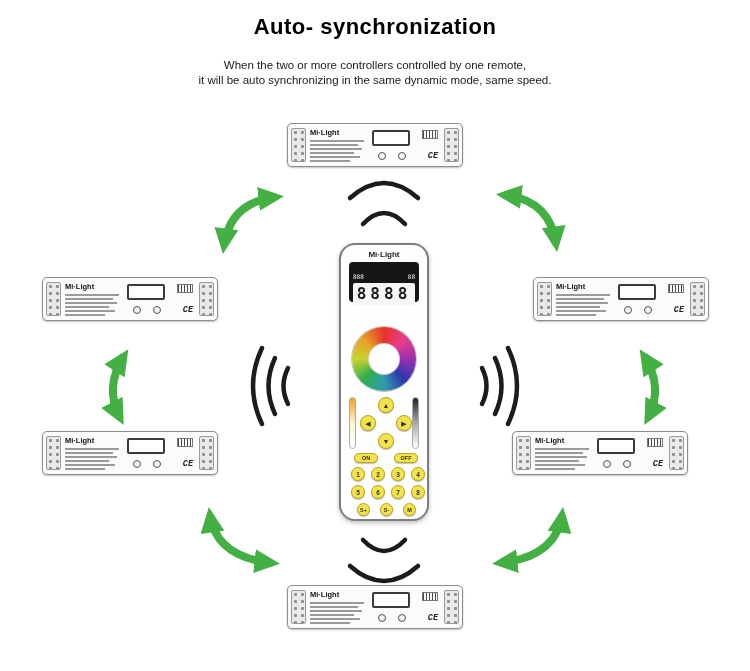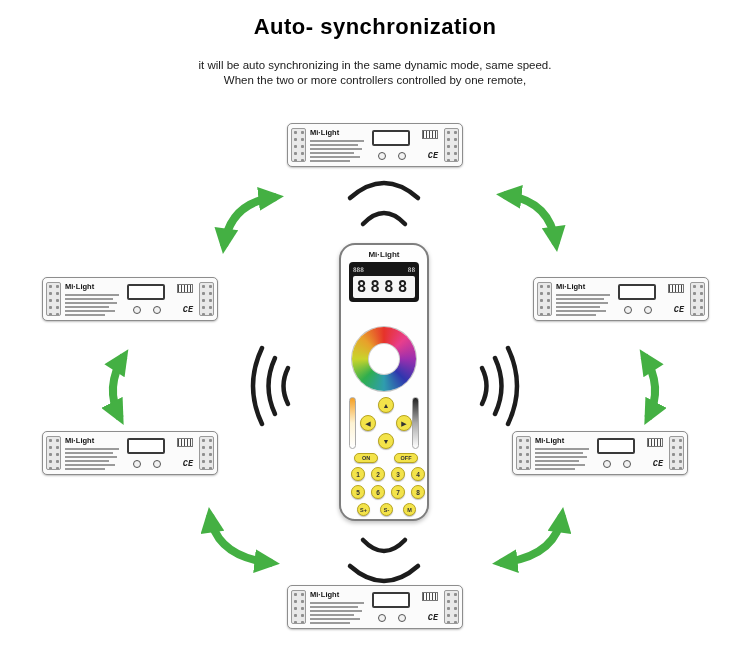--- a/index.html
+++ b/index.html
@@ -37,21 +37,21 @@
   .pos-top{left:287px;top:123px;}
   .pos-left-upper{left:42px;top:277px;}
   .pos-right-upper{left:533px;top:277px;}
   .pos-left-lower{left:42px;top:431px;}
   .pos-right-lower{left:512px;top:431px;}
   .pos-bottom{left:287px;top:585px;}
 
   
   .remote{position:absolute;left:339px;top:243px;width:90px;height:278px;background:#fefefe;border:2px solid #7e7e7e;border-radius:16px;box-shadow:0 2px 4px rgba(0,0,0,.25);}
   .remote-brand{position:absolute;top:5px;width:100%;text-align:center;font-size:8px;font-weight:bold;color:#222;}
-  .remote-lcd{position:absolute;top:17px;left:8px;right:8px;height:40px;background:#161616;border-radius:4px;padding:4px 4px;}
+  .remote-lcd{position:absolute;top:17px;left:8px;right:8px;height:40px;background:#161616;border-radius:4px;padding:11px 4px;}
   .lcd-small{display:flex;justify-content:space-between;color:#efefef;font-size:6px;font-family:"DejaVu Sans Mono",monospace;line-height:8px;}
   .lcd-main{margin-top:2px;height:22px;background:#f6f6f6;border-radius:2px;text-align:center;font-family:"DejaVu Sans Mono",monospace;font-size:16px;font-weight:bold;letter-spacing:4px;color:#1b1b1b;line-height:22px;}
   .color-wheel{position:absolute;top:82px;left:50%;transform:translateX(-50%);width:64px;height:64px;border-radius:50%;background:conic-gradient(#e6332a,#e83e8c,#9b2fae,#2f36ae,#2f9dae,#2fae4e,#c9d42b,#e8a02b,#e6332a);box-shadow:0 0 0 1px #c2c2c2;}
   .color-wheel::after{content:"";position:absolute;left:50%;top:50%;transform:translate(-50%,-50%);width:30px;height:30px;background:#fff;border-radius:50%;box-shadow:0 0 0 1px #d0d0d0;}
   .slider{position:absolute;width:7px;height:52px;border-radius:4px;border:1px solid #aaa;}
   .slider-cct{left:8px;top:152px;background:linear-gradient(to bottom,#f59f22,#fdf3d3,#ffffff);}
   .slider-bri{right:8px;top:152px;background:linear-gradient(to bottom,#222,#aaa,#fff);}
   .btn{position:absolute;background:var(--button-yellow);border:1px solid #b8a51f;box-shadow:0 1px 1px rgba(0,0,0,.25);display:flex;align-items:center;justify-content:center;color:#333;}
   .btn-arrow{width:16px;height:16px;border-radius:50%;font-size:7px;line-height:1;}
   .btn-up{left:37px;top:152px;}
@@ -73,22 +73,22 @@
   #ahe path,#ahs path{fill:var(--arrow-green);}
   .waves path{stroke:var(--wave-black);stroke-width:4.5;fill:none;stroke-linecap:round;}
 </style>
 </head>
 <body>
 
 <div class="stage">
 
   <div class="title">Auto- synchronization</div>
   <div class="subtitle">
+    <div>When the two or more controllers controlled by one remote,</div>
     <div>it will be auto synchronizing in the same dynamic mode, same speed.</div>
-    <div>When the two or more controllers controlled by one remote,</div>
   </div>
 
   <div class="controller pos-top">
   <div class="ctrl-body">
     <div class="term term-left"></div>
     <div class="ctrl-logo">Mi·Light</div>
     <div class="spec-lines">
       <i></i>
           <i></i>
           <i></i>

